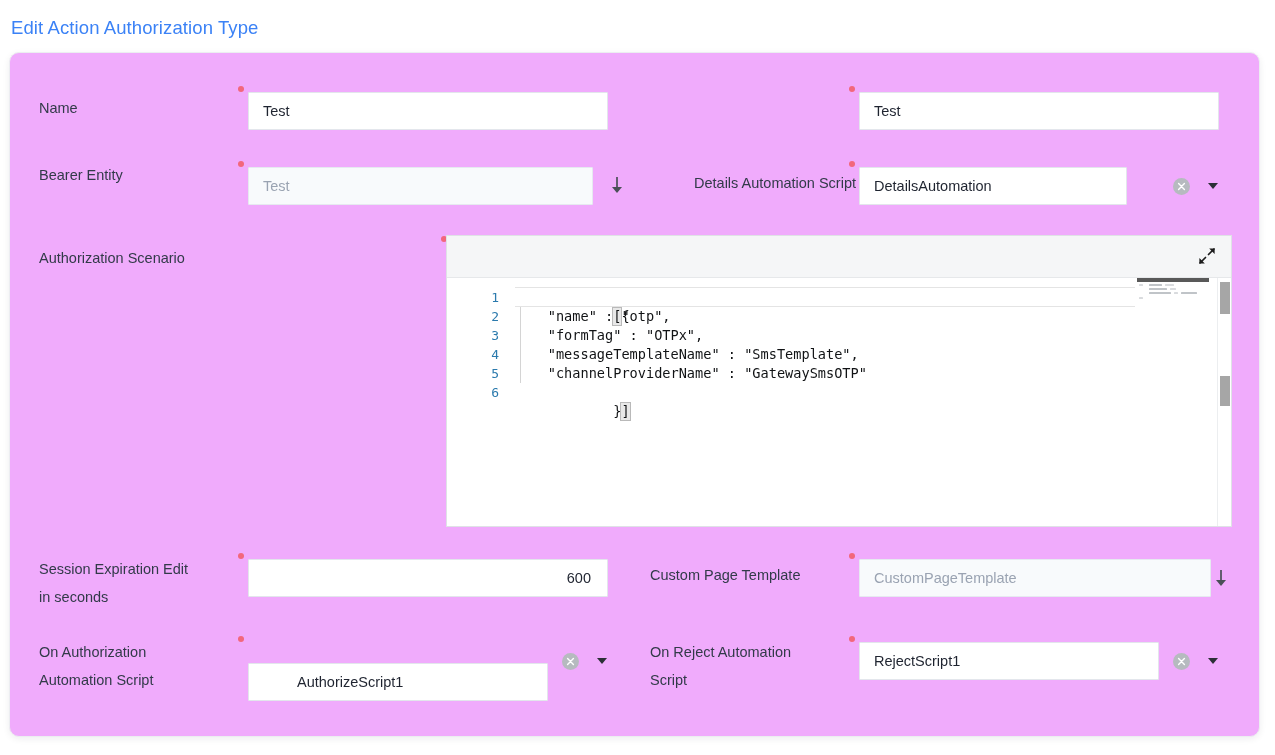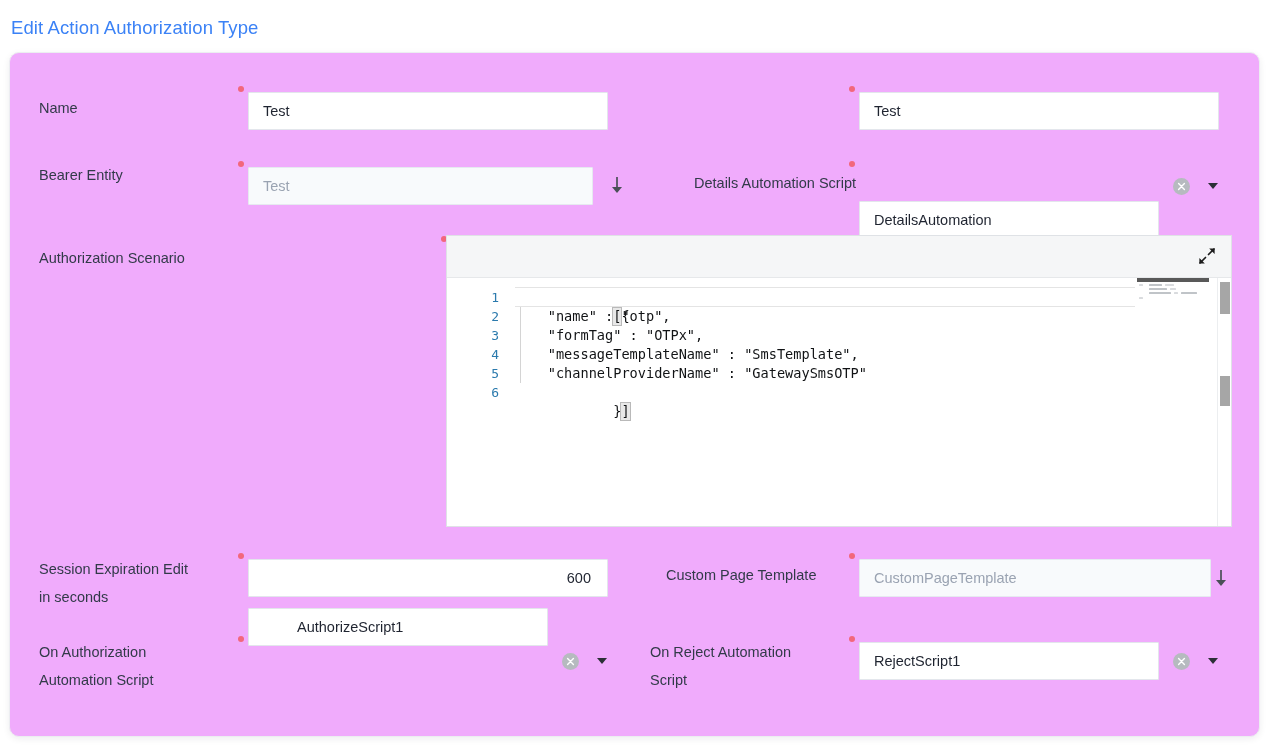--- a/index.html
+++ b/index.html
@@ -265,21 +265,21 @@
     <div class="input readonly" style="left:238px; top:114px; width:345px;">Test</div>
     <div class="icon-btn" style="left:596px; top:118px; width:22px; height:30px;">
       <svg class="down-arrow" viewBox="0 0 18 22" aria-hidden="true">
         <path d="M9 2 L9 16" stroke="#4a4f57" stroke-width="1.7" fill="none"></path>
         <path d="M4 12 L9 18 L14 12 Z" fill="#4a4f57"></path>
       </svg>
     </div>
 
     <div class="label" style="left:640px; top:116px; width:220px;margin-left:44px;">Details Automation Script</div>
     <div class="req-dot" style="left:839px; top:108px;"></div>
-    <div class="input" style="left:849px; top:114px; width:300px;margin-top:34px;">DetailsAutomation</div>
+    <div class="input" style="left:849px; top:114px; width:268px;">DetailsAutomation</div>
     <div class="icon-btn" style="left:1162px; top:124px; width:18px; height:18px;">
       <span class="clear-circle">
         <svg width="9" height="9" viewBox="0 0 9 9" aria-hidden="true">
           <path d="M1.6 1.6 L7.4 7.4 M7.4 1.6 L1.6 7.4" stroke="#ffffff" stroke-width="1.4" stroke-linecap="round"></path>
         </svg>
       </span>
     </div>
     <div class="icon-btn" style="left:1196px; top:127px; width:14px; height:12px;">
       <span class="caret"></span>
     </div>
@@ -349,34 +349,34 @@
         </div>
 
       </div>
     </div>
 
     <div class="label" style="left:29px; top:502px; width:215px;">Session Expiration Edit
 in seconds</div>
     <div class="req-dot" style="left:228px; top:500px;"></div>
     <div class="input num" style="left:238px; top:506px; width:360px;">600</div>
 
-    <div class="label" style="left:640px; top:508px; width:215px;margin-left:16px;">Custom Page Template</div>
+    <div class="label" style="left:640px; top:508px; width:215px;">Custom Page Template</div>
     <div class="req-dot" style="left:839px; top:500px;"></div>
     <div class="input readonly" style="left:849px; top:506px; width:352px;">CustomPageTemplate</div>
     <div class="icon-btn" style="left:1200px; top:511px; width:22px; height:30px;">
       <svg class="down-arrow" viewBox="0 0 18 22" aria-hidden="true">
         <path d="M9 2 L9 16" stroke="#4a4f57" stroke-width="1.7" fill="none"></path>
         <path d="M4 12 L9 18 L14 12 Z" fill="#4a4f57"></path>
       </svg>
     </div>
 
     <div class="label" style="left:29px; top:585px; width:215px;">On Authorization
 Automation Script</div>
     <div class="req-dot" style="left:228px; top:583px;"></div>
-    <div class="input" style="left:238px; top:555px; width:300px;padding-left:48px;">AuthorizeScript1</div>
+    <div class="input" style="left:238px; top:610px; width:300px;padding-left:48px;">AuthorizeScript1</div>
     <div class="icon-btn" style="left:551px; top:599px; width:18px; height:18px;">
       <span class="clear-circle">
         <svg width="9" height="9" viewBox="0 0 9 9" aria-hidden="true">
           <path d="M1.6 1.6 L7.4 7.4 M7.4 1.6 L1.6 7.4" stroke="#ffffff" stroke-width="1.4" stroke-linecap="round"></path>
         </svg>
       </span>
     </div>
     <div class="icon-btn" style="left:585px; top:602px; width:14px; height:12px;">
       <span class="caret"></span>
     </div>

